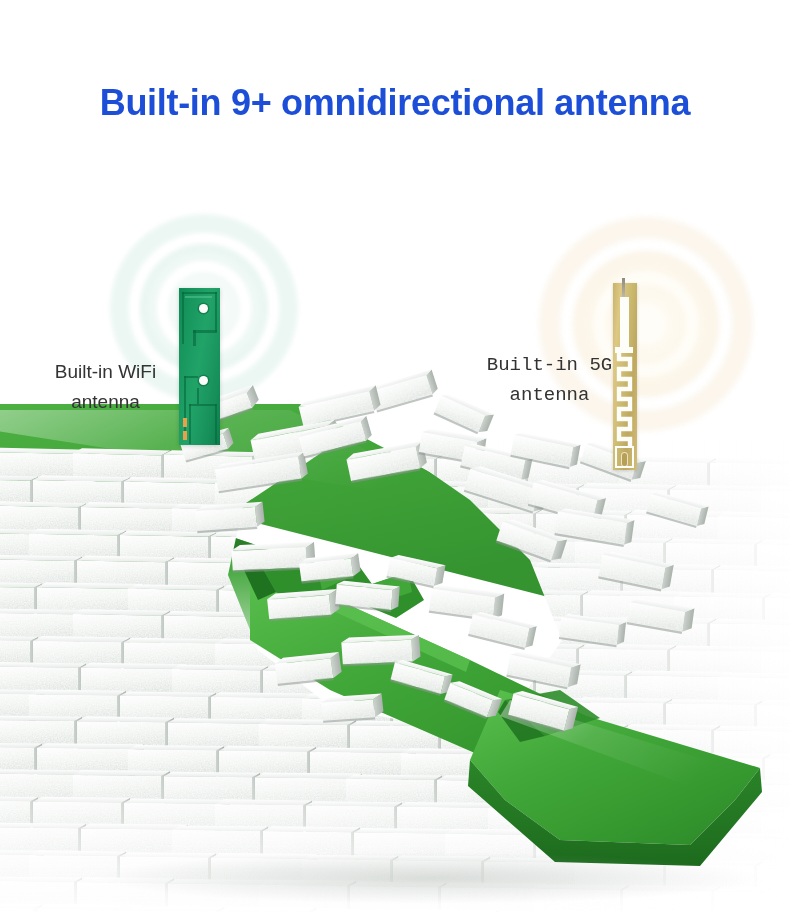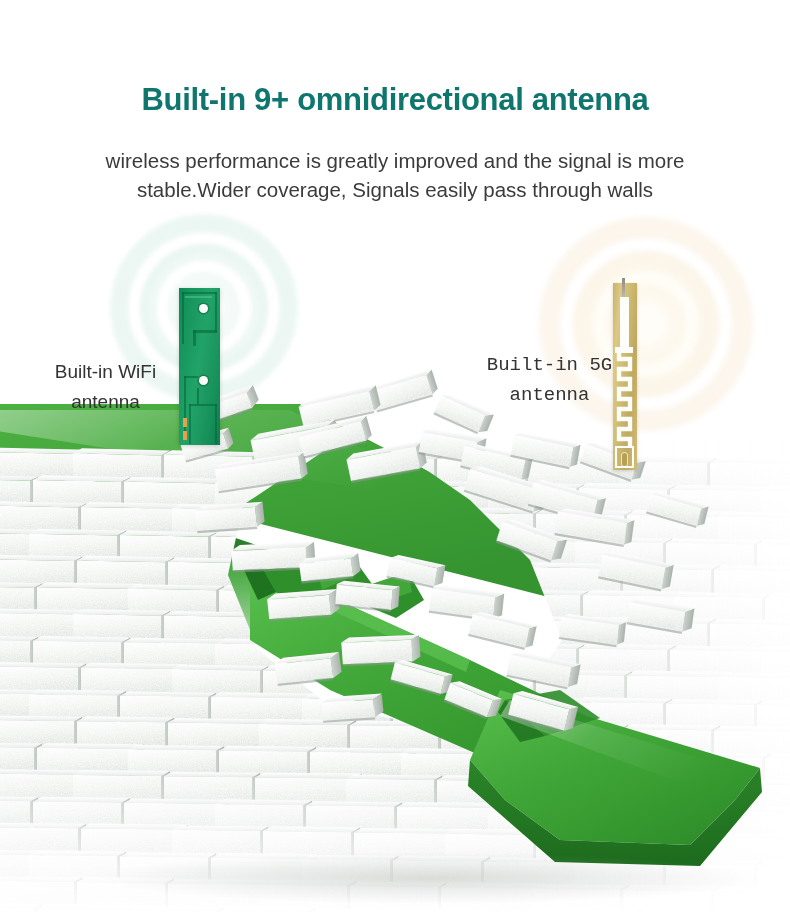--- a/index.html
+++ b/index.html
@@ -13,24 +13,24 @@
     position:relative;
     width:790px; height:912px;
     background:#ffffff;
     overflow:hidden;
   }
 
   
   #headline {
     position:absolute; left:0; top:82px; width:790px;
     text-align:center;
-    font-size:31px;
+    font-size:36px;
     font-weight:bold;
     letter-spacing:-0.3px;
-    color:#0f766e;
+    color:#1d4ed8;
     white-space:nowrap;
   }
   #subhead {
     position:absolute; left:40px; top:146px; width:710px;
     text-align:center;
     font-size:20.5px;
     line-height:29px;
     color:#3b3b3b;
   }
   #subhead .ln { display:block; }
@@ -163,24 +163,20 @@
   #scene { position:absolute; left:0; top:0; width:790px; height:912px; }
   #scene svg { display:block; }
 </style>
 </head>
 <body>
 
 <div id="stage">
 
   <div id="headline">Built-in 9+ omnidirectional antenna</div>
 
-  <div id="subhead">
-    <span class="ln">wireless performance is greatly improved and the signal is more</span>
-    <span class="ln">stable.Wider coverage, Signals easily pass through walls</span>
-  </div>
 
   <div class="rings" id="wifi-rings"></div>
   <div id="wifi-glow"></div>
 
   <div class="rings" id="fiveg-rings"></div>
   <div id="fiveg-glow"></div>
 
   <div id="scene">
     <svg width="790" height="912" viewBox="0 0 790 912" xmlns="http://www.w3.org/2000/svg">
       <defs>

